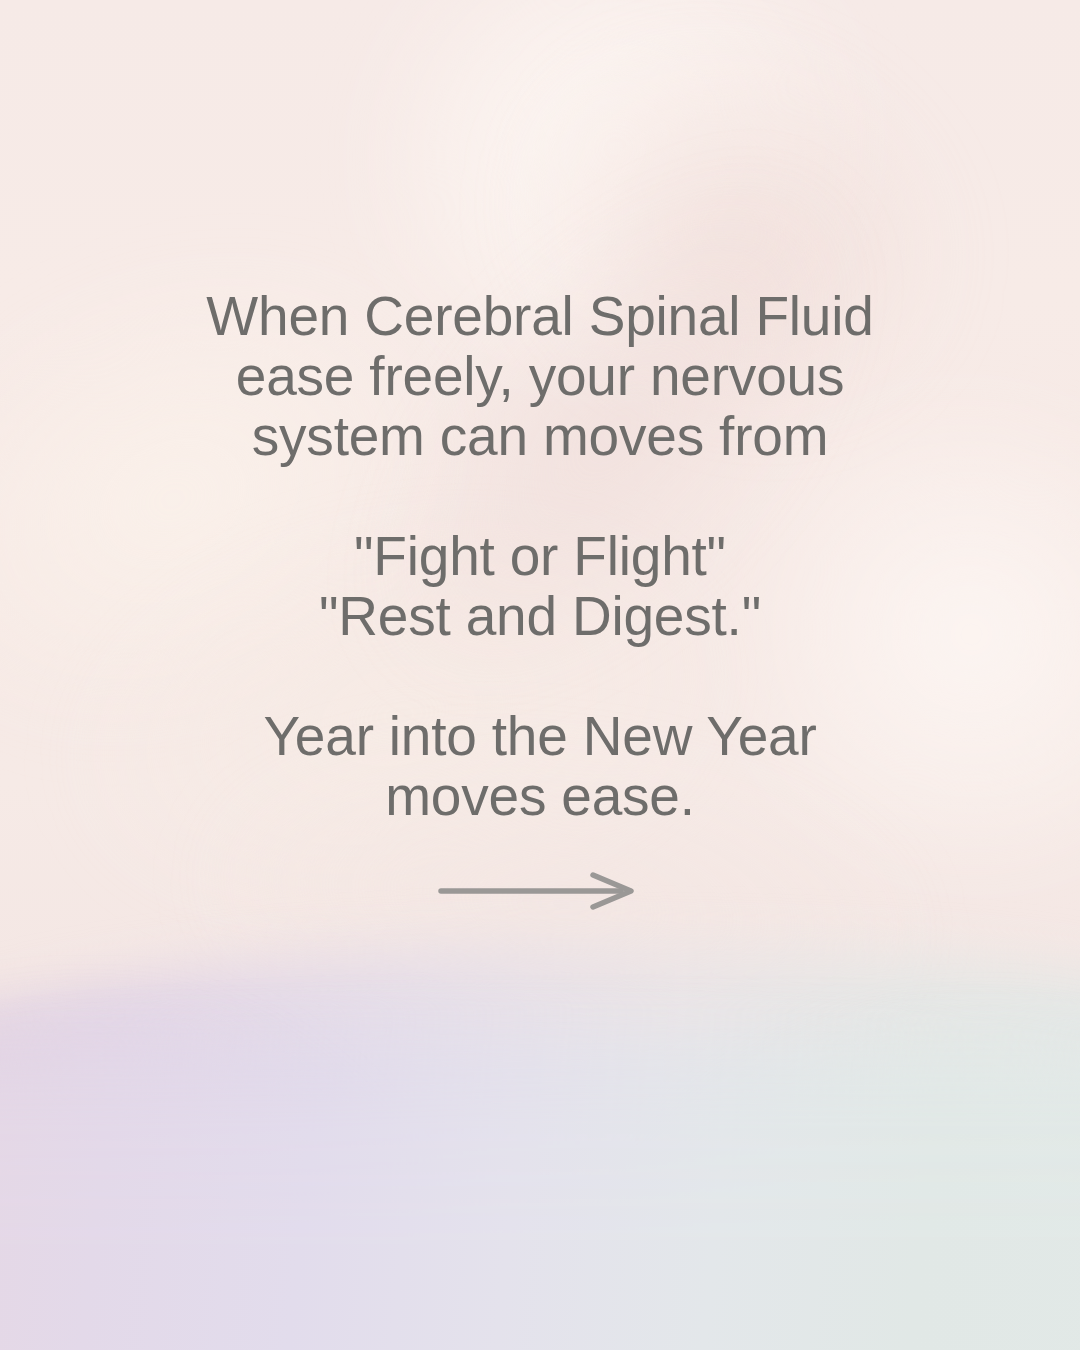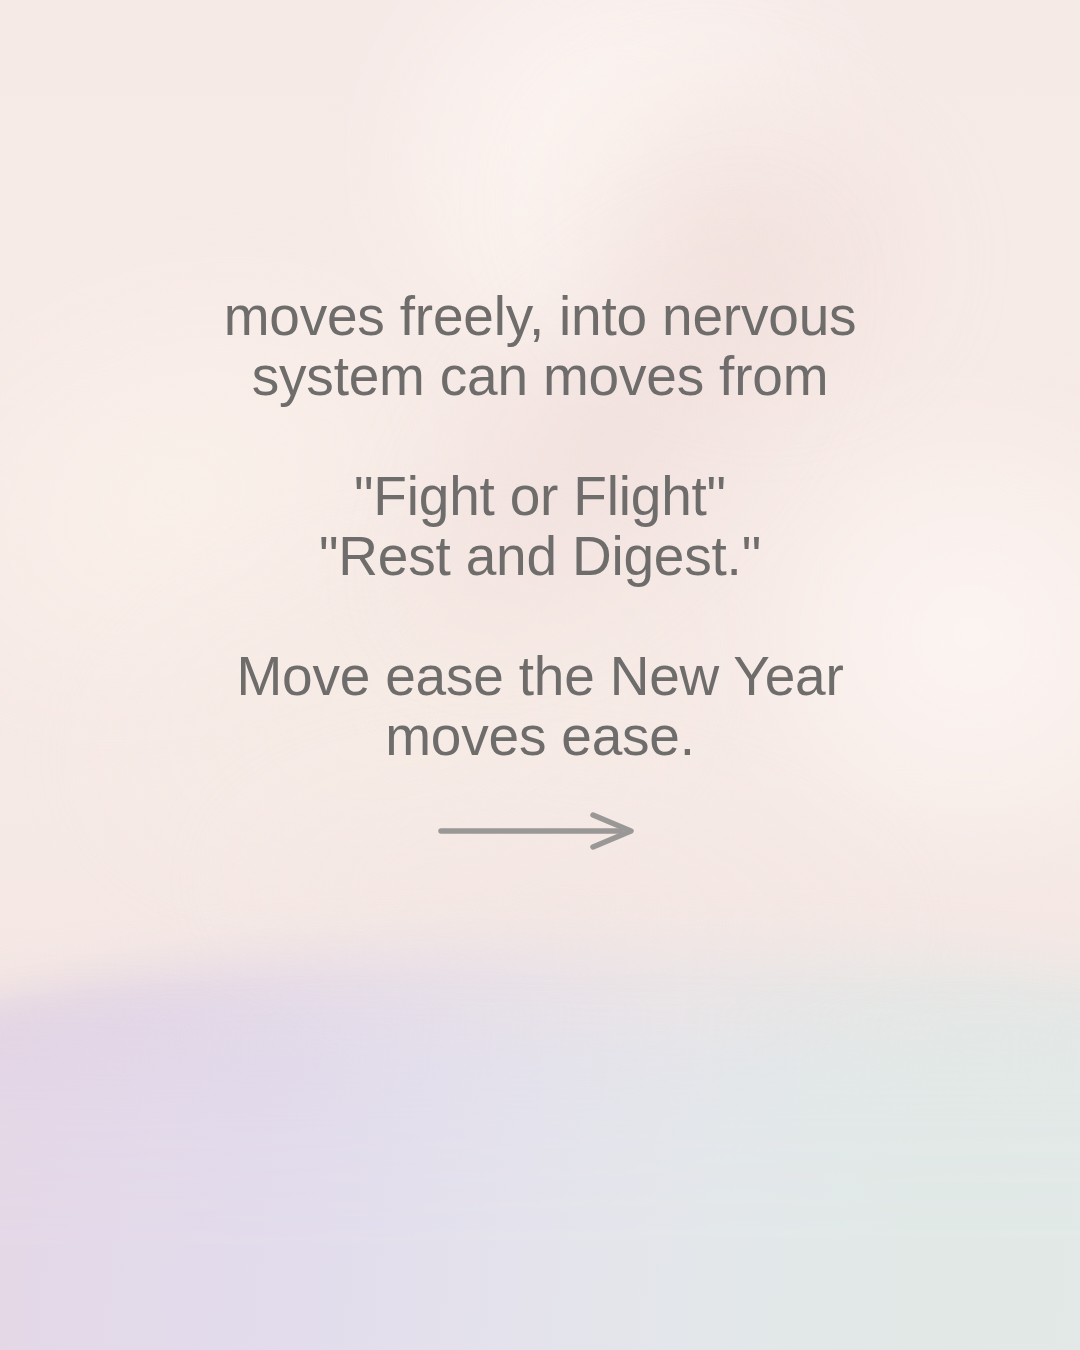--- a/index.html
+++ b/index.html
@@ -251,35 +251,36 @@
   <div class="bg-wave-b"></div>
   <div class="bg-lav"></div>
   <div class="bg-mint"></div>
   <div class="bg-layer bg-bottom"></div>
 
   <div id="content">
 
     <div class="quote-block">
 
       <p class="para">
-        <span class="line">moves freely, into nervous</span>
+        <span class="line">When Cerebral Spinal Fluid</span>
+        <span class="line">ease freely, your nervous</span>
         <span class="line">system can moves from</span>
       </p>
 
       <div class="gap"></div>
 
       <p class="para">
         <span class="line">"Fight or Flight"</span>
         <span class="line">"Rest and Digest."</span>
       </p>
 
       <div class="gap"></div>
 
       <p class="para">
-        <span class="line">Move ease the New Year</span>
+        <span class="line">Year into the New Year</span>
         <span class="line">moves ease.</span>
       </p>
 
     </div>
 
     <div class="arrow-wrap">
       <svg width="210" height="40" viewBox="0 0 210 40" aria-hidden="true">
         <g fill="none" stroke="#9a9896" stroke-width="5.5" stroke-linecap="round" stroke-linejoin="round">
           <line x1="6" y1="21" x2="186" y2="21"></line>
           <path d="M 158 5 L 196 21 L 158 37"></path>

